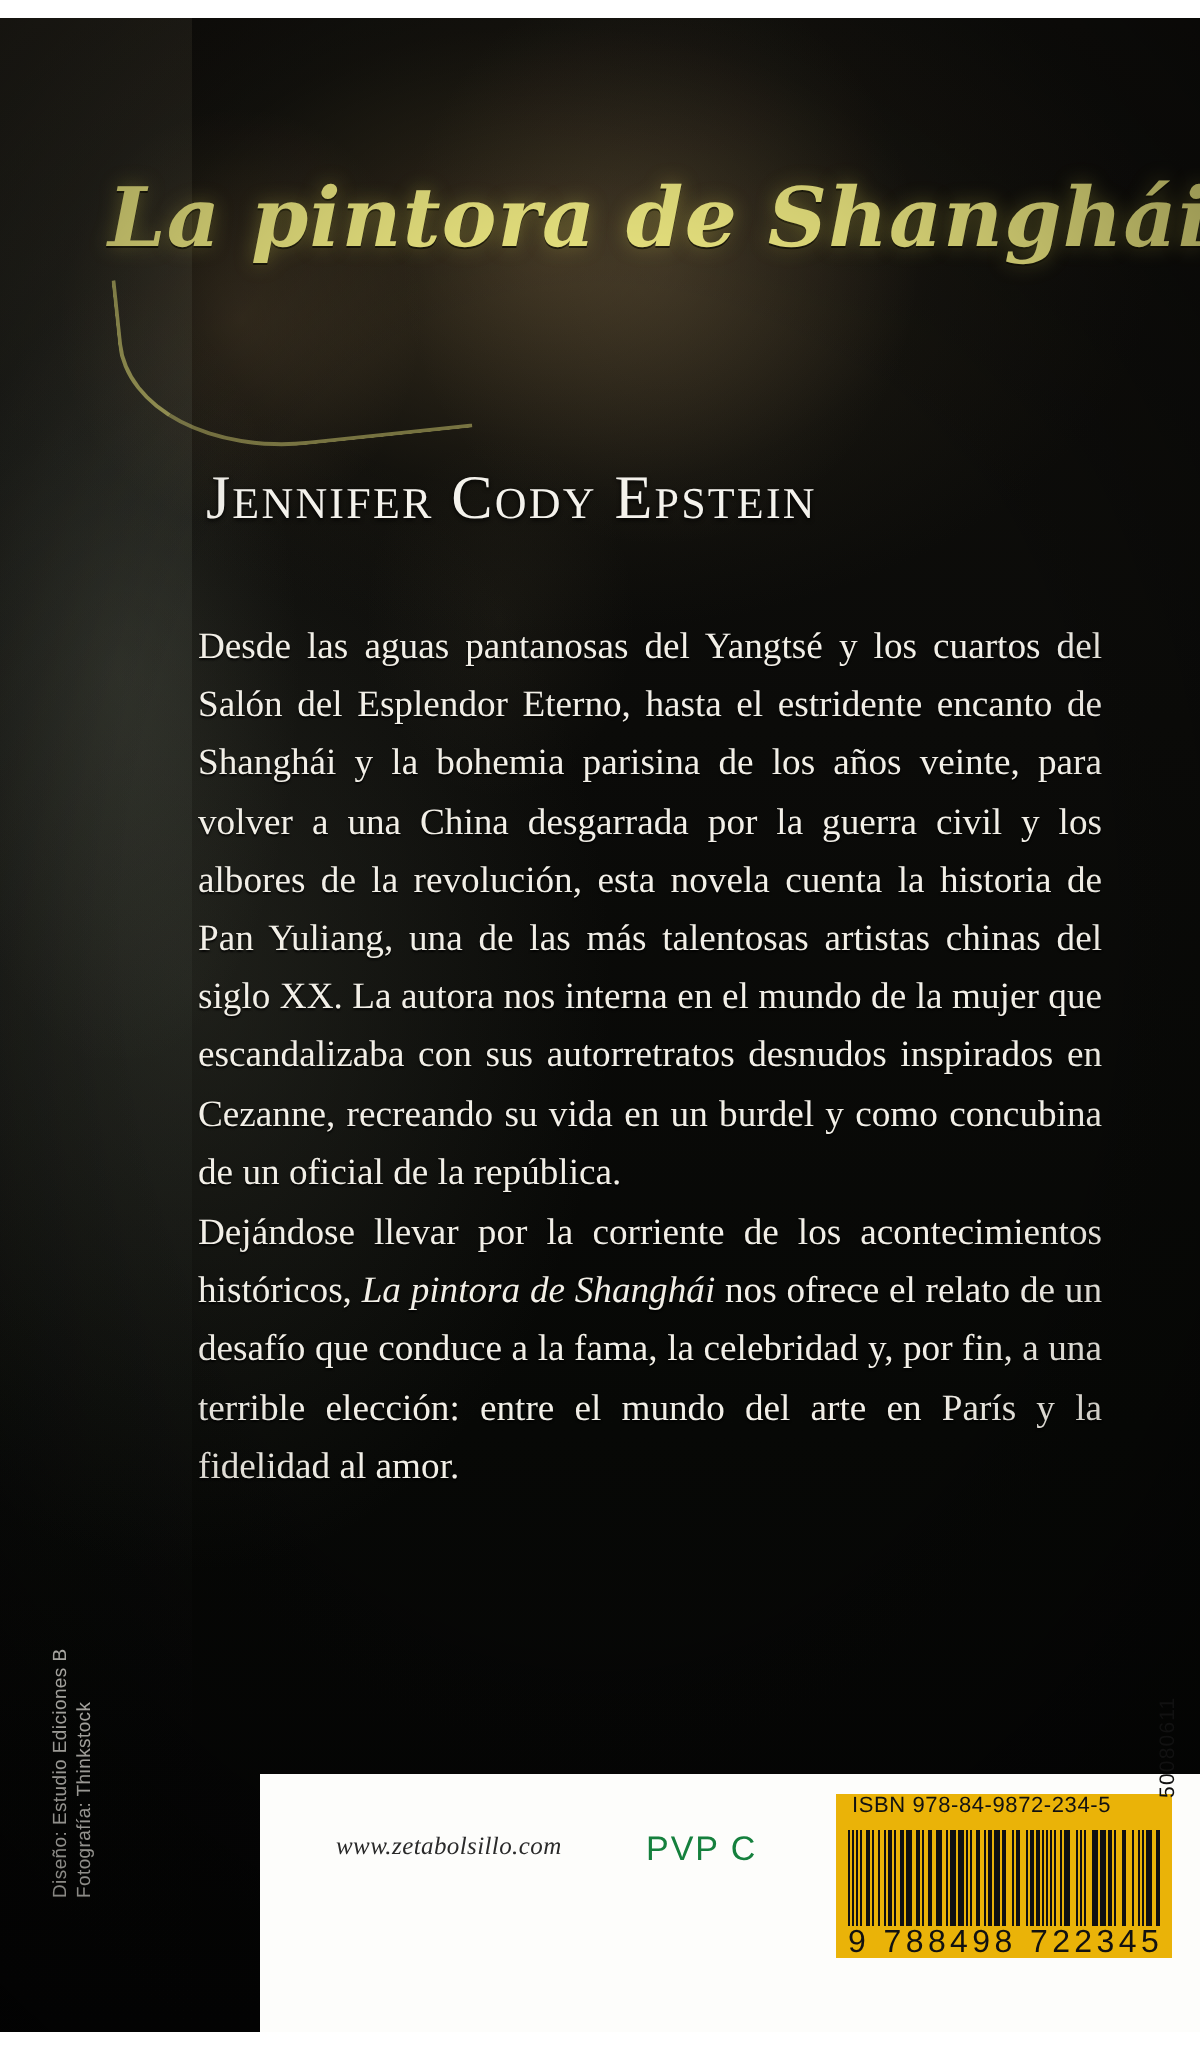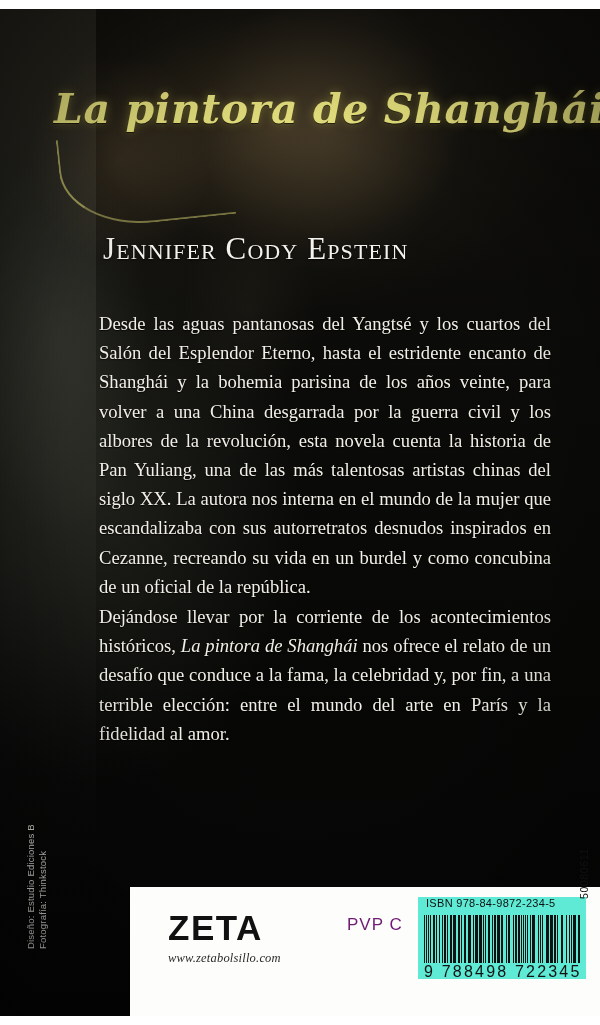--- a/index.html
+++ b/index.html
@@ -176,37 +176,37 @@
   .imprint .site {
     margin-top: 6px;
     font-family: "Liberation Serif", serif;
     font-style: italic;
     font-size: 12.5px;
     color: #2a2a2a;
     letter-spacing: 0.2px;
   }
   .pvp {
     position: absolute;
-    left: 217px;
+    left: 193px;
     top: 28px;
     font-family: "Liberation Sans", sans-serif;
     font-size: 17px;
     letter-spacing: 1px;
-    color: #701a75;
+    color: #15803d;
     text-align: right;
   }
 
   
   .barcode-box {
     position: absolute;
     left: 288px;
     top: 10px;
     width: 168px;
     height: 82px;
-    background: #5eead4;
+    background: #eab308;
   }
   .isbn-text {
     position: absolute;
     left: 8px;
     top: 0;
     font-family: "Liberation Sans", sans-serif;
     font-size: 11px;
     letter-spacing: 0.3px;
     color: #111;
   }
@@ -273,21 +273,20 @@
 
     <div class="credits">
       <div>Diseño: Estudio Ediciones B</div>
       <div>Fotografía: Thinkstock</div>
     </div>
 
     <div class="vignette"></div>
 
     <div class="band">
       <div class="imprint">
-        <div class="zeta">ZETA</div>
         <div class="site">www.zetabolsillo.com</div>
       </div>
 
       <div class="pvp">PVP C</div>
 
       <div class="barcode-box">
         <div class="isbn-text">ISBN  978-84-9872-234-5</div>
         <div class="bars" id="bars">
             <i style="width: 1px; background: rgb(17, 17, 17);"></i>
             <i style="width: 1px; background: transparent;"></i>

